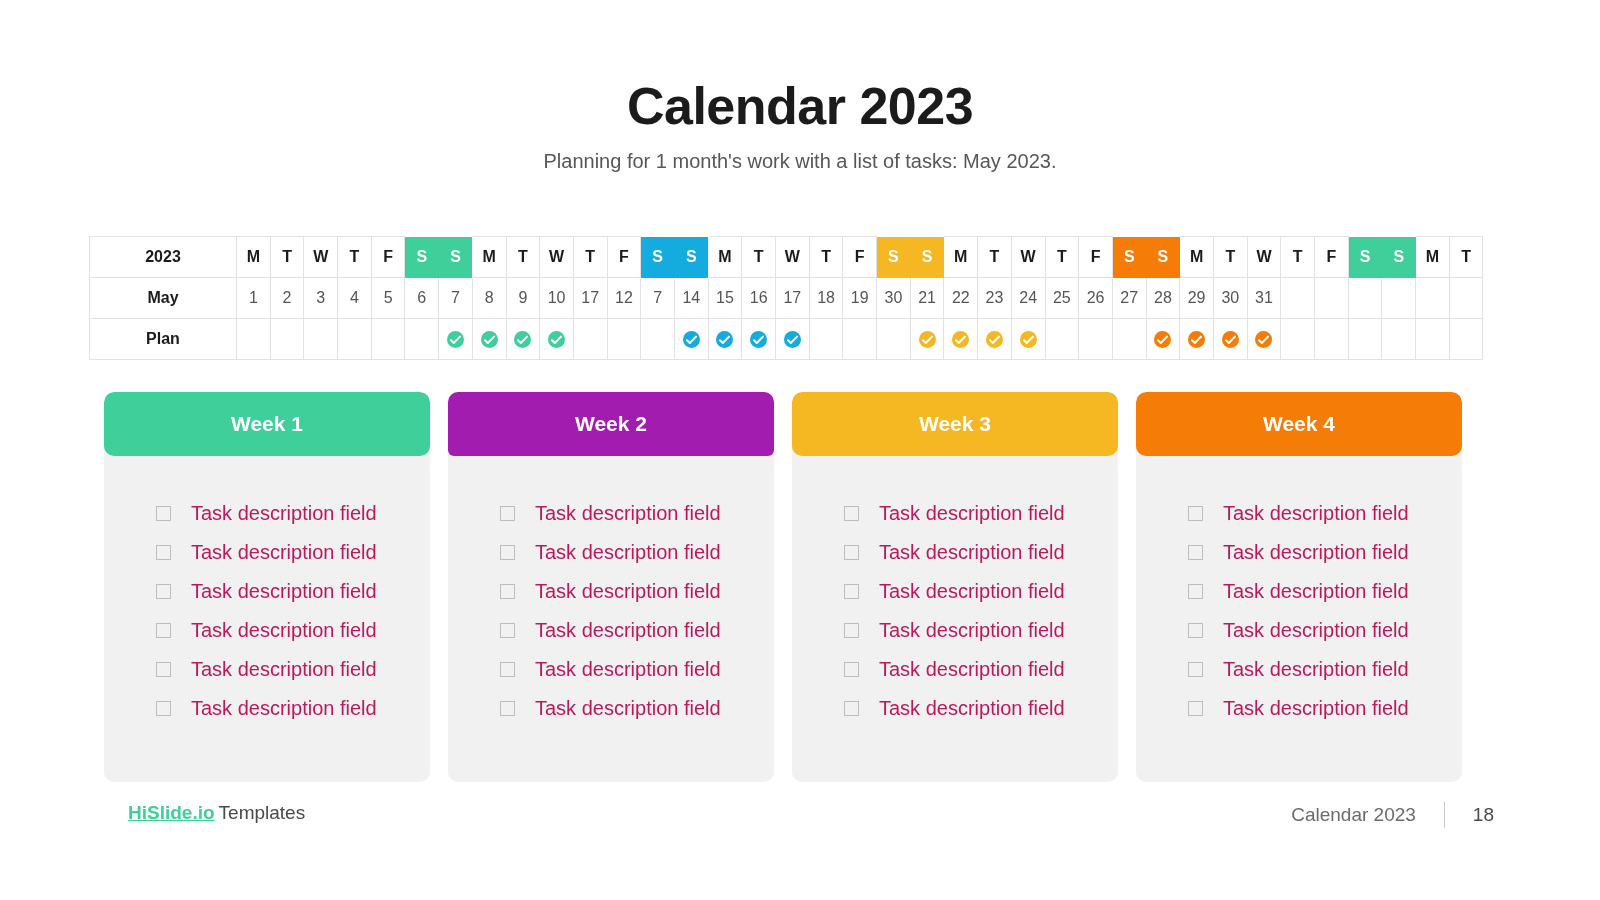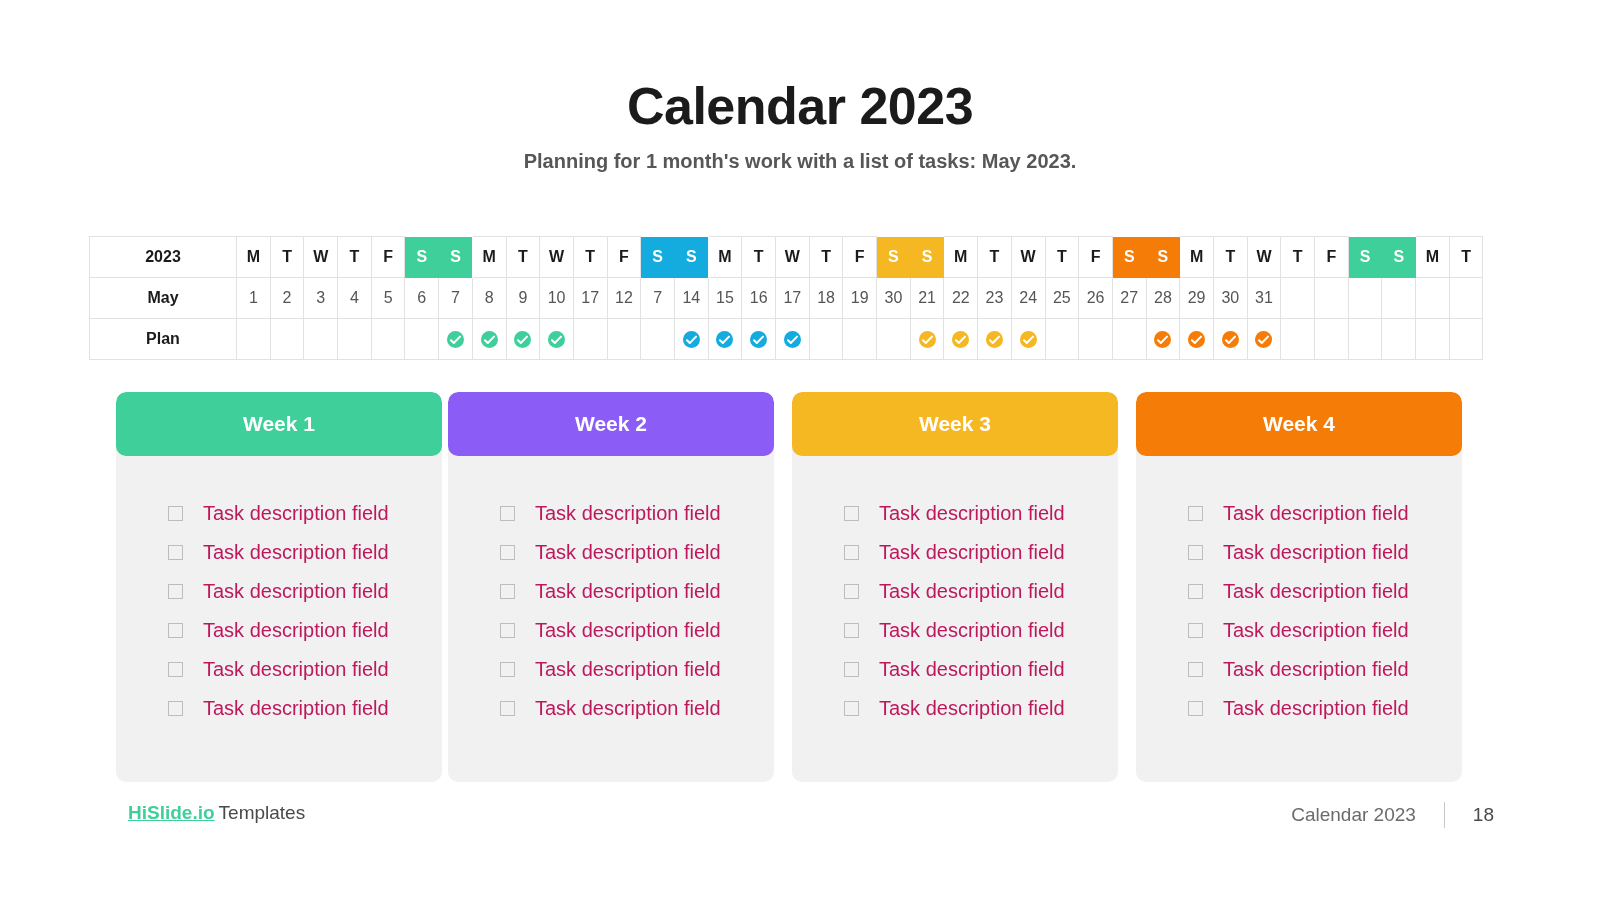--- a/index.html
+++ b/index.html
@@ -20,21 +20,21 @@
     font-weight:bold;
     letter-spacing:-0.5px;
     color:#1b1b1b;
     line-height:1.0;
   }
   .slide-subtitle{
     position:absolute;top:150px;left:0;width:1600px;
     text-align:center;
     font-size:20px;
     color:#575757;
-    font-weight:bold;
+    font-weight:normal;
   }
 
   
   .cal-wrap{
     position:absolute;
     left:89px;top:236px;
     width:1356px;
   }
   table.cal{
     border-collapse:collapse;
@@ -311,21 +311,21 @@
           <td class="daycell weekend-shade"></td>
           <td class="daycell weekend-shade"></td>
           <td class="daycell"></td>
           <td class="daycell"></td>
         </tr>
     </tbody>
   </table>
 </div>
 
 <div class="cards" id="cards">
-    <div class="card" style="left: 12px;">
+    <div class="card" style="left: 0px;">
       <div class="card-head" style="background: rgb(62, 207, 154);">
         <span>Week 1</span>
       </div>
       <div class="card-body">
         <div class="task">
           <span class="box"></span>
           <span class="txt">Task description field</span>
         </div>
         <div class="task">
           <span class="box"></span>
@@ -343,21 +343,21 @@
           <span class="box"></span>
           <span class="txt">Task description field</span>
         </div>
         <div class="task">
           <span class="box"></span>
           <span class="txt">Task description field</span>
         </div>
       </div>
     </div>
     <div class="card" style="left: 344px;">
-      <div class="card-head" style="background: #8b5cf6;">
+      <div class="card-head" style="background: #a21caf; border-radius: 6px;">
         <span>Week 2</span>
       </div>
       <div class="card-body">
         <div class="task">
           <span class="box"></span>
           <span class="txt">Task description field</span>
         </div>
         <div class="task">
           <span class="box"></span>
           <span class="txt">Task description field</span>

